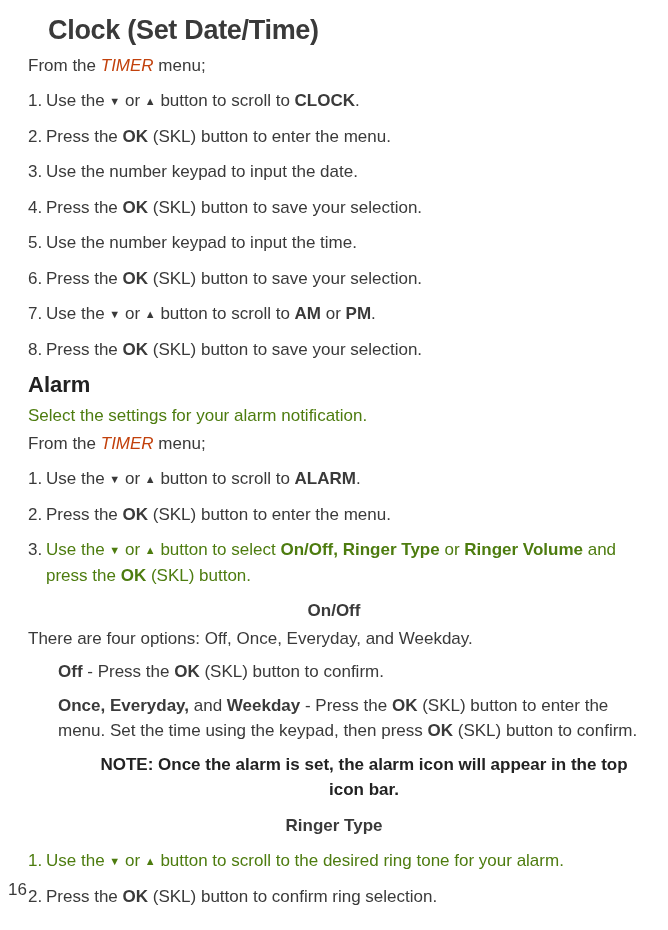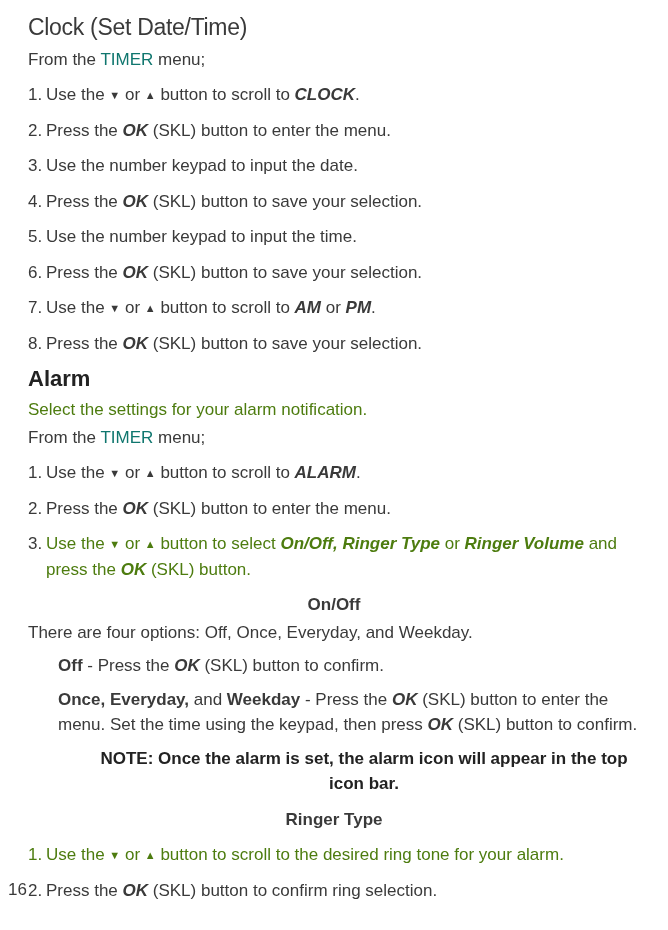--- a/index.html
+++ b/index.html
@@ -12,51 +12,52 @@
       height: 930px;
       background: #ffffff;
       font-family: Arial, Helvetica, sans-serif;
       color: #3a3a3a;
       padding: 8px 28px 20px 28px;
       position: relative;
       font-size: 17px;
       line-height: 1.5;
     }
     .heading {
-      font-weight: normal;
-      font-size: 23px;
+      font-weight: bold;
+      font-size: 27px;
       color: #3a3a3a;
       margin-top: 2px;
       letter-spacing: -0.3px;
+      margin-left: 20px;
     }
     .heading-large {
       font-weight: bold;
       font-size: 22px;
       color: #222;
       margin-top: 6px;
     }
     .subtext {
-      color: #0f766e;
+      font-style: italic;
+      color: #c2410c;
     }
     .redtext {
       color: #4d7c0f;
     }
     .step {
       margin-top: 10px;
       display: flex;
     }
     .step-num {
       min-width: 18px;
     }
     .step-body {
       flex: 1;
     }
     .bolditalic {
       font-weight: bold;
-      font-style: italic;
     }
     .bold {
       font-weight: bold;
     }
     .arrow {
       font-size: 11px;
       display: inline-block;
       vertical-align: middle;
       line-height: 1;
     }

